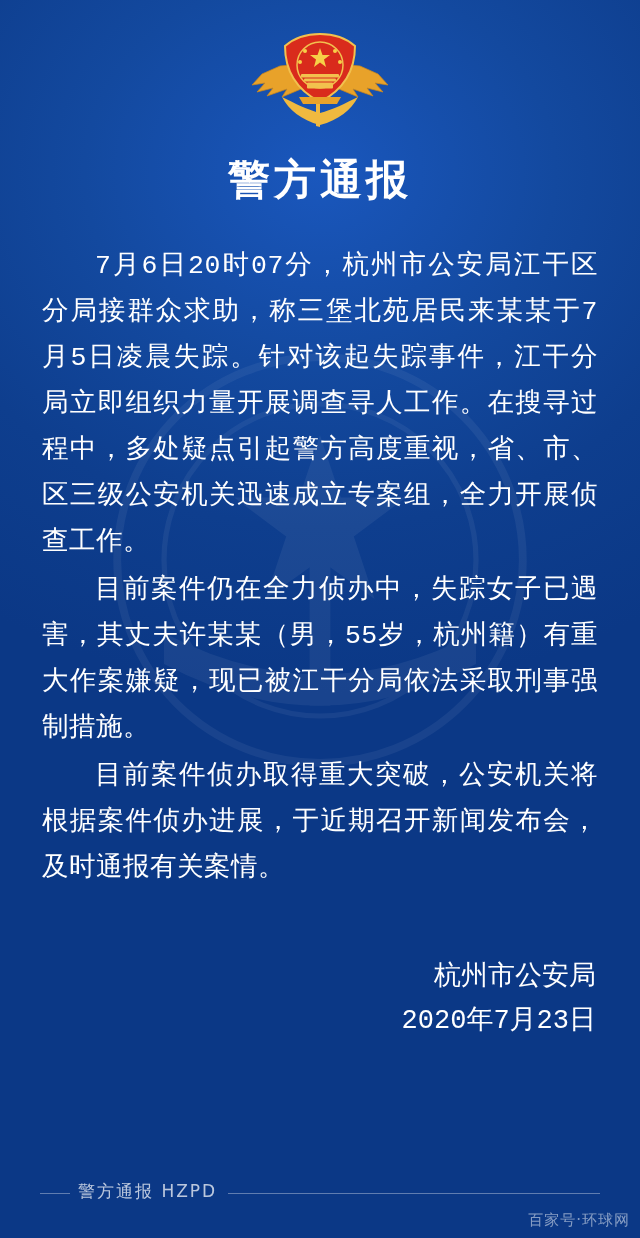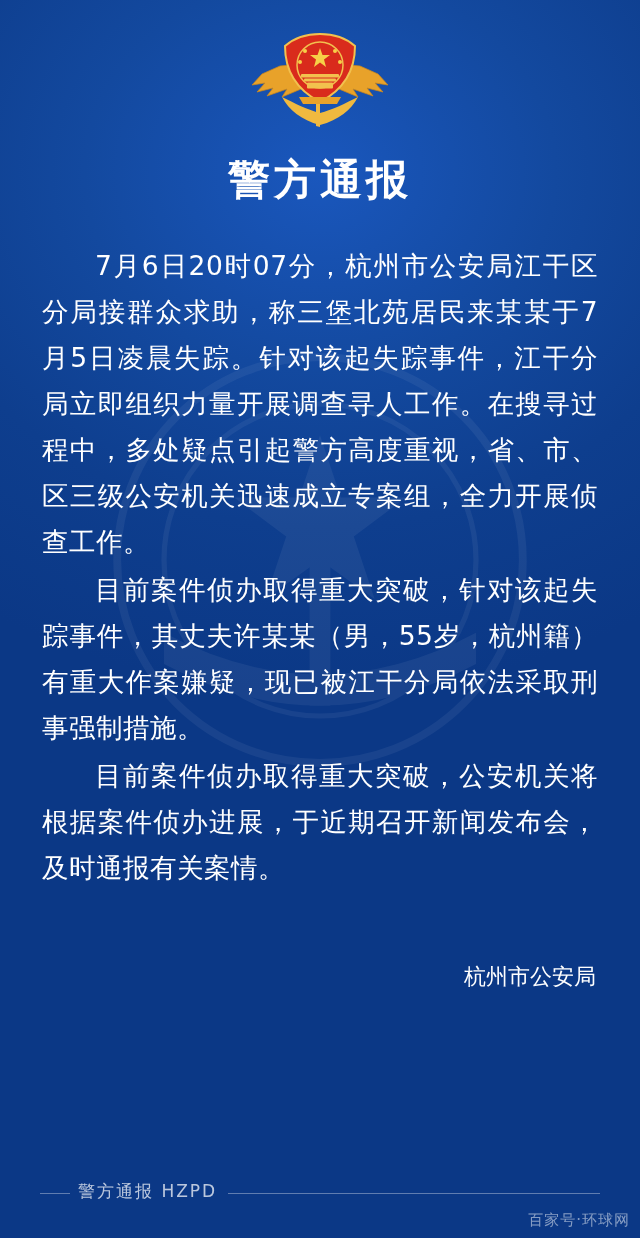--- a/index.html
+++ b/index.html
@@ -72,32 +72,33 @@
     font-size: 26.5px;
     line-height: 46px;
     letter-spacing: 0.5px;
     font-family: "DejaVu Sans", "Liberation Sans", sans-serif;
   }
   .body-text p {
     margin: 0 0 2px 0;
     text-indent: 2em;
     text-align: justify;
     text-justify: inter-ideograph;
+    font-family: Liberation Mono, monospace;
   }
 
   
   .signature {
     position: absolute;
     right: 44px;
     top: 955px;
     text-align: right;
     color: #ffffff;
-    font-size: 22px;
+    font-size: 27px;
     line-height: 44px;
-    font-family: Liberation Sans, sans-serif;
+    font-family: Liberation Mono, monospace;
   }
 
   
   .footer {
     position: absolute;
     left: 0;
     bottom: 24px;
     width: 100%;
     height: 40px;
   }
@@ -180,26 +181,27 @@
       </g>
 
       <path d="M108 150 L192 150 L184 164 L116 164 Z" fill="#e8a22a"></path>
     </svg>
   </div>
 
   <div class="title">警方通报</div>
 
   <div class="body-text">
     <p>7月6日20时07分，杭州市公安局江干区分局接群众求助，称三堡北苑居民来某某于7月5日凌晨失踪。针对该起失踪事件，江干分局立即组织力量开展调查寻人工作。在搜寻过程中，多处疑点引起警方高度重视，省、市、区三级公安机关迅速成立专案组，全力开展侦查工作。</p>
-    <p>目前案件侦办取得重大突破，针对该起失踪事件，其丈夫许某某（男，55岁，杭州籍）有重大作案嫌疑，现已被江干分局依法采取刑事强制措施。</p>
+    <p>目前案件仍在全力侦办中，失踪女子已遇害，其丈夫许某某（男，55岁，杭州籍）有重大作案嫌疑，现已被江干分局依法采取刑事强制措施。</p>
     <p>目前案件侦办取得重大突破，公安机关将根据案件侦办进展，于近期召开新闻发布会，及时通报有关案情。</p>
   </div>
 
   <div class="signature">
     <div>杭州市公安局</div>
+    <div>2020年7月23日</div>
   </div>
 
   <div class="footer">
     <div class="footer-line left"></div>
     <div class="footer-brand">警方通报 HZPD</div>
     <div class="footer-line right"></div>
   </div>
 
   <div class="source-mark">百家号·环球网</div>
 

